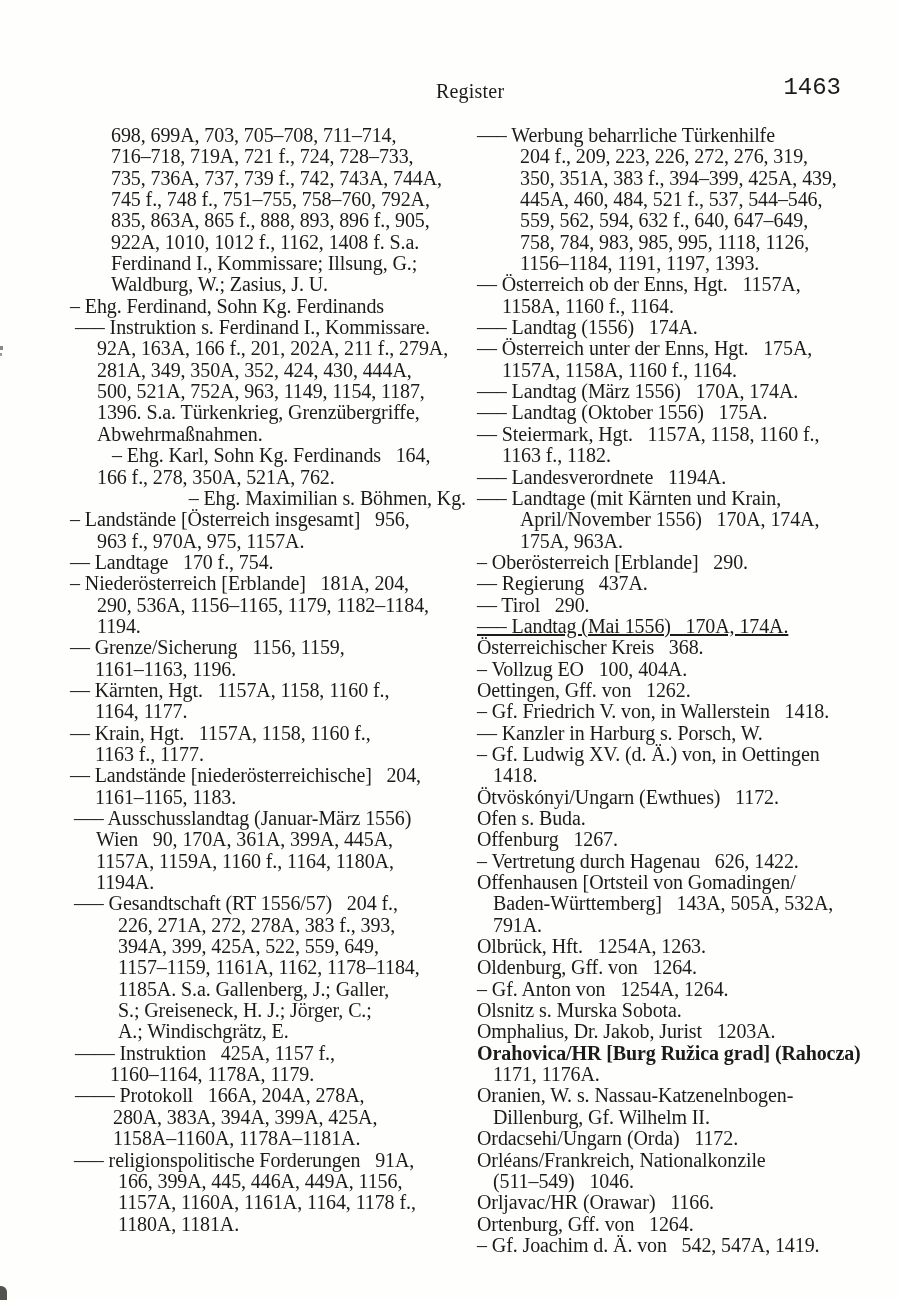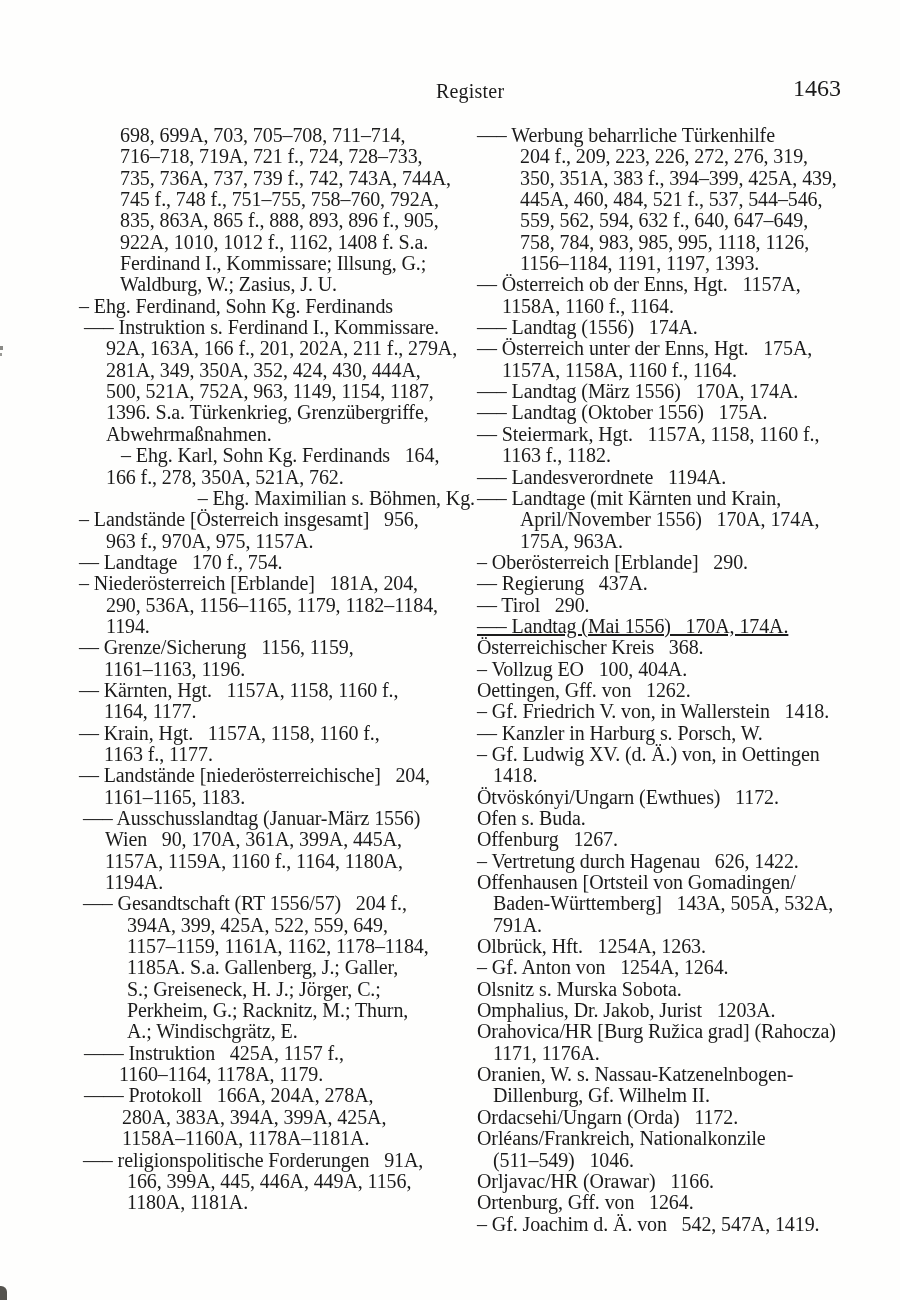--- a/index.html
+++ b/index.html
@@ -23,26 +23,27 @@
     font-size: 20px;
     line-height: 24px;
     letter-spacing: 0.2px;
   }
   .page-number {
     position: absolute;
     top: 75px;
     right: 59px;
     font-size: 24px;
     line-height: 26px;
+    font-family: Liberation Mono, monospace;
   }
   .index-column {
     position: absolute;
     top: 125px;
   }
-  #col-left  { left: 79px;  width: 396px; }
+  #col-left  { left: 70px;  width: 396px; }
   #col-right { left: 477px; width: 423px; }
   .line {
     white-space: pre;
     font-size: 20px;
     line-height: 21.35px;
     height: 21.35px;
     letter-spacing: -0.1px;
   }
   
   .artifact { position: absolute; background: #55534e; }
@@ -91,33 +92,34 @@
       <div class="line" style="padding-left: 25px;">1164, 1177.</div>
       <div class="line" style="padding-left: 0px;">–– Krain, Hgt.   1157A, 1158, 1160 f.,</div>
       <div class="line" style="padding-left: 25px;">1163 f., 1177.</div>
       <div class="line" style="padding-left: 0px;">–– Landstände [niederösterreichische]   204,</div>
       <div class="line" style="padding-left: 25px;">1161–1165, 1183.</div>
       <div class="line" style="padding-left: 4px;">––– Ausschusslandtag (Januar-März 1556)</div>
       <div class="line" style="padding-left: 26px;">Wien   90, 170A, 361A, 399A, 445A,</div>
       <div class="line" style="padding-left: 26px;">1157A, 1159A, 1160 f., 1164, 1180A,</div>
       <div class="line" style="padding-left: 26px;">1194A.</div>
       <div class="line" style="padding-left: 4px;">––– Gesandtschaft (RT 1556/57)   204 f.,</div>
+      <div class="line" style="padding-left: 48px;">226, 271A, 272, 278A, 383 f., 393,</div>
       <div class="line" style="padding-left: 48px;">394A, 399, 425A, 522, 559, 649,</div>
       <div class="line" style="padding-left: 48px;">1157–1159, 1161A, 1162, 1178–1184,</div>
       <div class="line" style="padding-left: 48px;">1185A. S.a. Gallenberg, J.; Galler,</div>
       <div class="line" style="padding-left: 48px;">S.; Greiseneck, H. J.; Jörger, C.;</div>
-      <div class="line" style="padding-left: 48px;">Perkheim, G.; Racknitz, M.; Thurn,</div>
       <div class="line" style="padding-left: 48px;">A.; Windischgrätz, E.</div>
       <div class="line" style="padding-left: 5px;">–––– Instruktion   425A, 1157 f.,</div>
       <div class="line" style="padding-left: 40px;">1160–1164, 1178A, 1179.</div>
       <div class="line" style="padding-left: 5px;">–––– Protokoll   166A, 204A, 278A,</div>
       <div class="line" style="padding-left: 43px;">280A, 383A, 394A, 399A, 425A,</div>
       <div class="line" style="padding-left: 43px;">1158A–1160A, 1178A–1181A.</div>
       <div class="line" style="padding-left: 4px;">––– religionspolitische Forderungen   91A,</div>
       <div class="line" style="padding-left: 48px;">166, 399A, 445, 446A, 449A, 1156,</div>
+      <div class="line" style="padding-left: 48px;">1157A, 1160A, 1161A, 1164, 1178 f.,</div>
       <div class="line" style="padding-left: 48px;">1180A, 1181A.</div>
     </div>
   <div id="col-right" class="index-column">
       <div class="line" style="padding-left: 0px;">––– Werbung beharrliche Türkenhilfe</div>
       <div class="line" style="padding-left: 43px;">204 f., 209, 223, 226, 272, 276, 319,</div>
       <div class="line" style="padding-left: 43px;">350, 351A, 383 f., 394–399, 425A, 439,</div>
       <div class="line" style="padding-left: 43px;">445A, 460, 484, 521 f., 537, 544–546,</div>
       <div class="line" style="padding-left: 43px;">559, 562, 594, 632 f., 640, 647–649,</div>
       <div class="line" style="padding-left: 43px;">758, 784, 983, 985, 995, 1118, 1126,</div>
       <div class="line" style="padding-left: 43px;">1156–1184, 1191, 1197, 1393.</div>
@@ -146,24 +148,25 @@
       <div class="line" style="padding-left: 0px;">– Gf. Ludwig XV. (d. Ä.) von, in Oettingen</div>
       <div class="line" style="padding-left: 16px;">1418.</div>
       <div class="line" style="padding-left: 0px;">Ötvöskónyi/Ungarn (Ewthues)   1172.</div>
       <div class="line" style="padding-left: 0px;">Ofen s. Buda.</div>
       <div class="line" style="padding-left: 0px;">Offenburg   1267.</div>
       <div class="line" style="padding-left: 0px;">– Vertretung durch Hagenau   626, 1422.</div>
       <div class="line" style="padding-left: 0px;">Offenhausen [Ortsteil von Gomadingen/</div>
       <div class="line" style="padding-left: 16px;">Baden-Württemberg]   143A, 505A, 532A,</div>
       <div class="line" style="padding-left: 16px;">791A.</div>
       <div class="line" style="padding-left: 0px;">Olbrück, Hft.   1254A, 1263.</div>
+      <div class="line" style="padding-left: 0px;">Oldenburg, Gff. von   1264.</div>
       <div class="line" style="padding-left: 0px;">– Gf. Anton von   1254A, 1264.</div>
       <div class="line" style="padding-left: 0px;">Olsnitz s. Murska Sobota.</div>
       <div class="line" style="padding-left: 0px;">Omphalius, Dr. Jakob, Jurist   1203A.</div>
-      <div class="line" style="padding-left: 0px;">Orahovica/HR [Burg Ružica grad] (Rahocza)</div>
+      <div class="line" style="padding-left: 0px; font-weight: bold;">Orahovica/HR [Burg Ružica grad] (Rahocza)</div>
       <div class="line" style="padding-left: 16px;">1171, 1176A.</div>
       <div class="line" style="padding-left: 0px;">Oranien, W. s. Nassau-Katzenelnbogen-</div>
       <div class="line" style="padding-left: 16px;">Dillenburg, Gf. Wilhelm II.</div>
       <div class="line" style="padding-left: 0px;">Ordacsehi/Ungarn (Orda)   1172.</div>
       <div class="line" style="padding-left: 0px;">Orléans/Frankreich, Nationalkonzile</div>
       <div class="line" style="padding-left: 16px;">(511–549)   1046.</div>
       <div class="line" style="padding-left: 0px;">Orljavac/HR (Orawar)   1166.</div>
       <div class="line" style="padding-left: 0px;">Ortenburg, Gff. von   1264.</div>
       <div class="line" style="padding-left: 0px;">– Gf. Joachim d. Ä. von   542, 547A, 1419.</div>
     </div>

